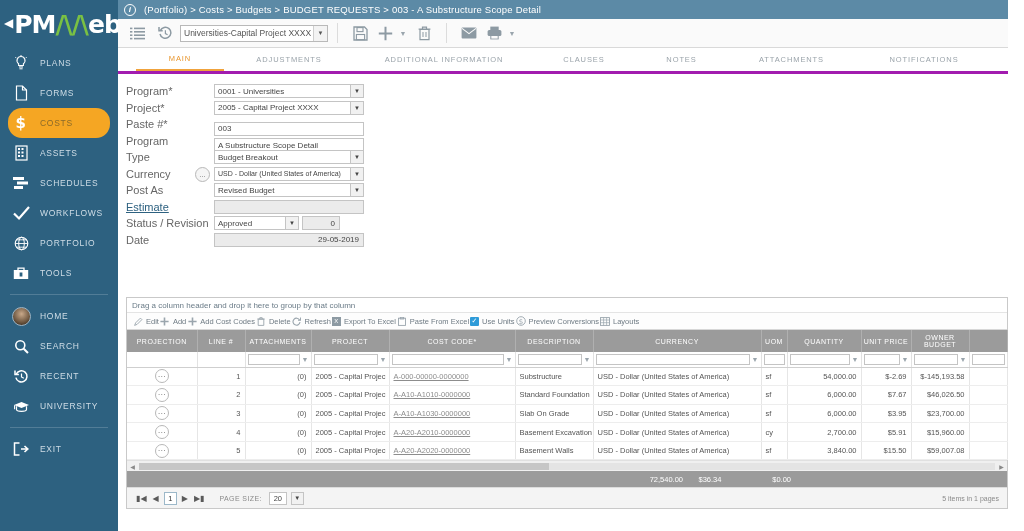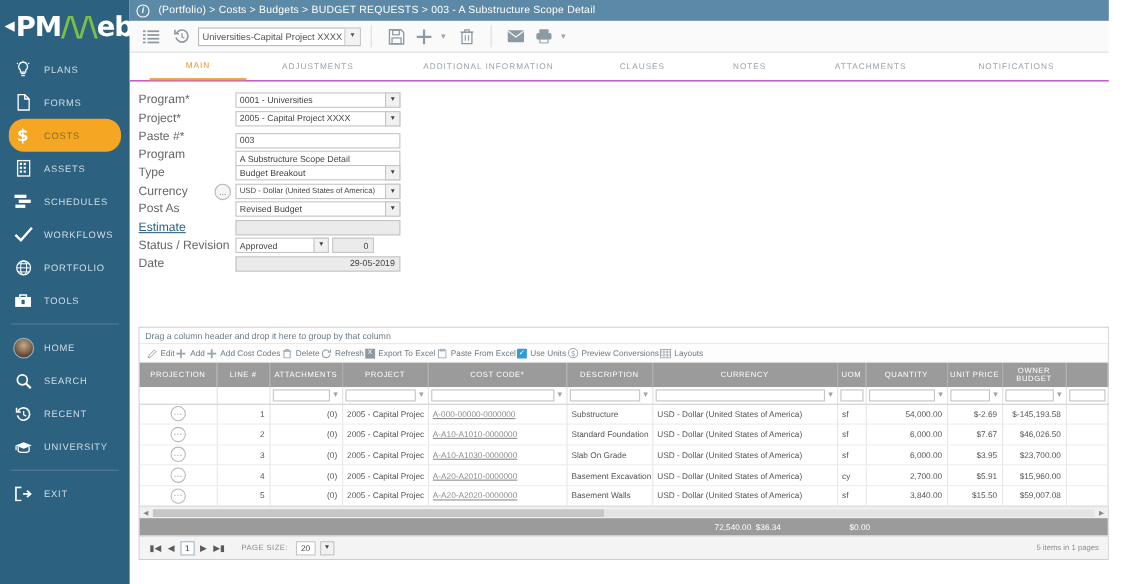--- a/index.html
+++ b/index.html
@@ -93,21 +93,21 @@
     display:flex; align-items:center; font-size: 8.5px; color:#555;
     padding-left:3px; position: relative; white-space: nowrap; overflow: hidden;
   }
   .tb-select .arrow {
     position:absolute; right:0; top:0; bottom:0; width: 14px;
     border-left: 1px solid #cfcfcf; background:#f3f3f3;
     display:flex; align-items:center; justify-content:center; font-size:6px; color:#555;
   }
 
   #tabs {
-    height: 26px; border-bottom: 1px solid #a21caf; display:flex;
+    height: 26px; border-bottom: 3px solid #a21caf; display:flex;
     align-items: stretch; background:#fff; padding-left: 18px;
   }
   .tab {
     font-size: 7.5px; letter-spacing: 0.9px; color: #9aa3aa;
     display:flex; align-items:center; justify-content:center;
     cursor:pointer; position:relative;
   }
   .tab.active { color: #e8962e; border-bottom: 2px solid #f0a33c; }
 
   
@@ -813,21 +813,21 @@
       <div id="hscroll">
         <div class="track"></div>
         <div class="thumb"></div>
         <div class="a-l">◀</div>
         <div class="a-r">▶</div>
       </div>
 
       <div id="totals">
         <span style="width:486px;flex:0 0 486px"></span>
         <span style="width:74px;flex:0 0 74px;text-align:right;padding-right:4px">72,540.00</span>
-        <span style="width:50px;flex:0 0 50px;text-align:left;padding-right:4px">$36.34</span>
+        <span style="width:50px;flex:0 0 50px;text-align:center;padding-right:4px">$36.34</span>
         <span style="width:58px;flex:0 0 58px;text-align:right;padding-right:4px">$0.00</span>
       </div>
 
       <div id="pager">
         <span class="pg-ic">▮◀</span>
         <span class="pg-ic">◀</span>
         <span class="pg-num">1</span>
         <span class="pg-ic">▶</span>
         <span class="pg-ic">▶▮</span>
         <span class="pg-lbl">PAGE SIZE:</span>

